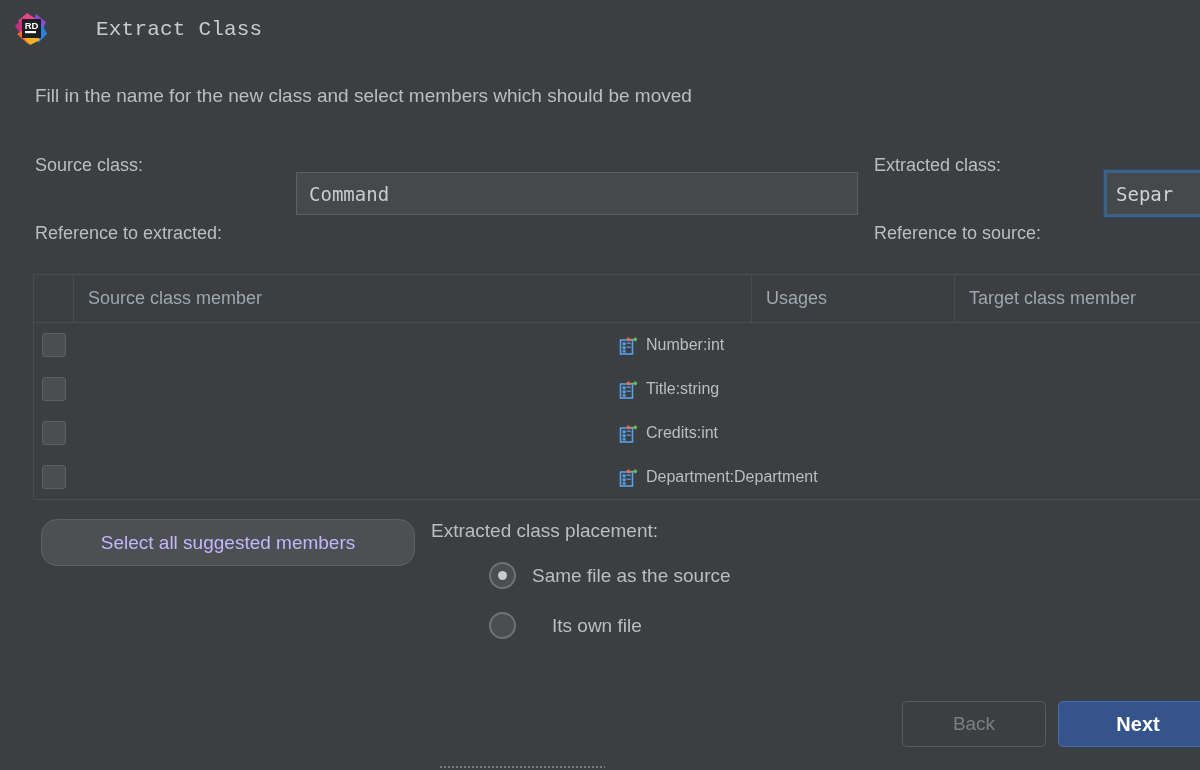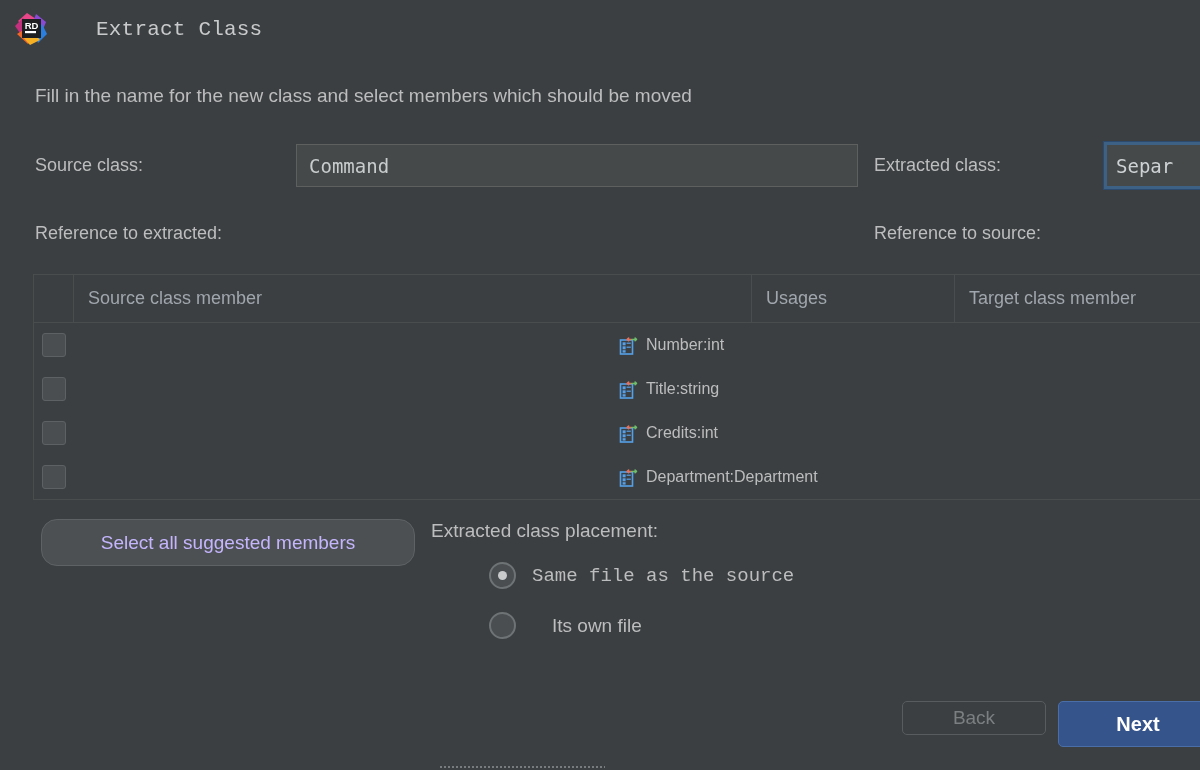--- a/index.html
+++ b/index.html
@@ -62,20 +62,21 @@
   .textfield {
     position: absolute;
     background: #45494a;
     border: 1px solid #5e6060;
     color: #c9cccd;
     font-family: "DejaVu Sans Mono", monospace;
     font-size: 19px;
     display: flex; align-items: center;
     padding: 0 8px 0 12px;
     overflow: hidden;
+    margin-top: 28px;
   }
   .field-source {
     left: 296px; top: 144px;
     width: 562px; height: 43px;
   }
   .field-extracted {
     left: 1104px; top: 142px;
     width: 120px; height: 47px;
     border: 3px solid #3d6185;
     background: #45494a;
@@ -170,21 +171,21 @@
     left: 431px; top: 520px;
     font-size: 19px;
     color: #bcbdbe;
     white-space: nowrap;
   }
   .radio-row {
     position: absolute;
     display: flex; align-items: center;
     left: 489px;
   }
-  .radio-row.r1 { top: 562px; font-family: Liberation Mono, monospace; }
+  .radio-row.r1 { top: 562px; }
   .radio-row.r2 { top: 612px; gap: 20px; }
   .radio {
     width: 27px; height: 27px;
     border-radius: 50%;
     border: 2px solid #6e7375;
     background: #4a4e50;
     display: flex; align-items: center; justify-content: center;
     flex: 0 0 auto;
   }
   .radio .dot {
@@ -198,21 +199,21 @@
     margin-left: 16px;
     font-size: 19px;
     color: #bcbdbe;
     white-space: nowrap;
   }
 
   
   .btn-back {
     position: absolute;
     left: 902px; top: 701px;
-    width: 144px; height: 34px;
+    width: 144px; height: 46px;
     background: #3c3f41;
     border: 1px solid #585c5e;
     border-radius: 5px;
     color: #7b7f81;
     font-size: 19px;
     font-family: "Liberation Sans", sans-serif;
     cursor: default;
   }
   .btn-next {
     position: absolute;

